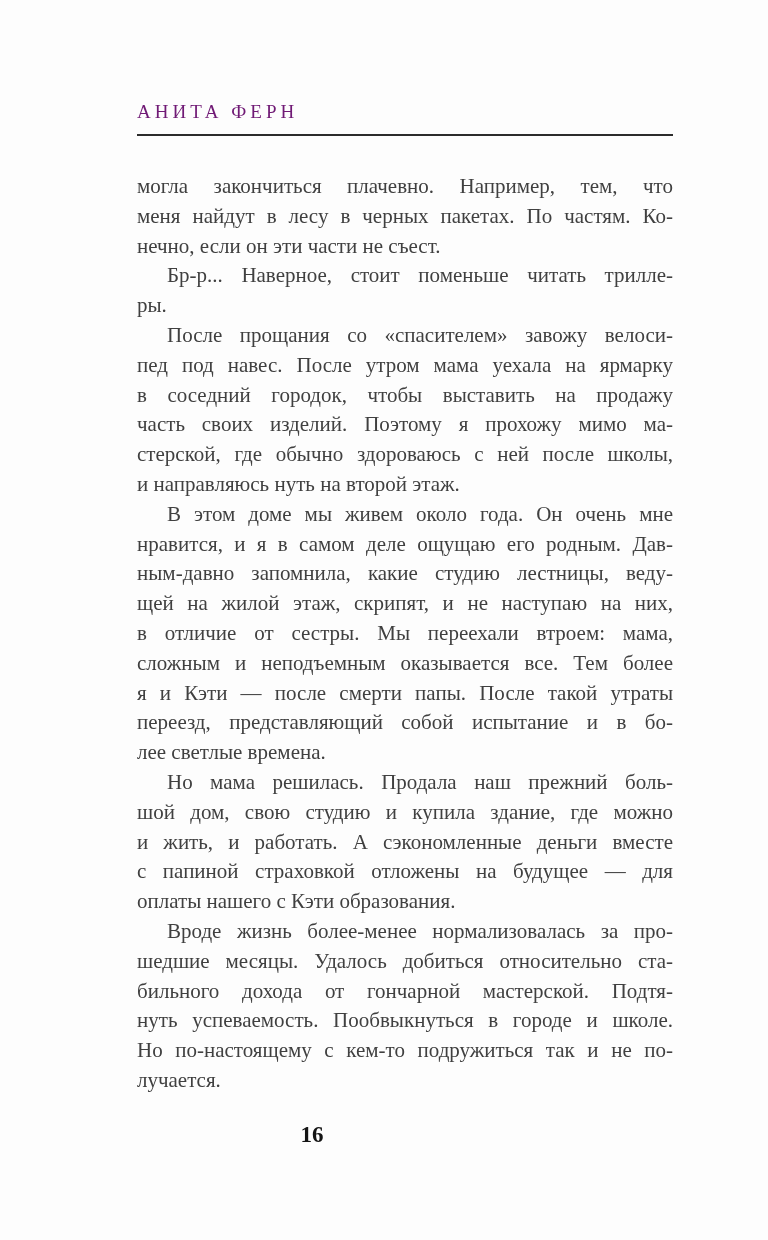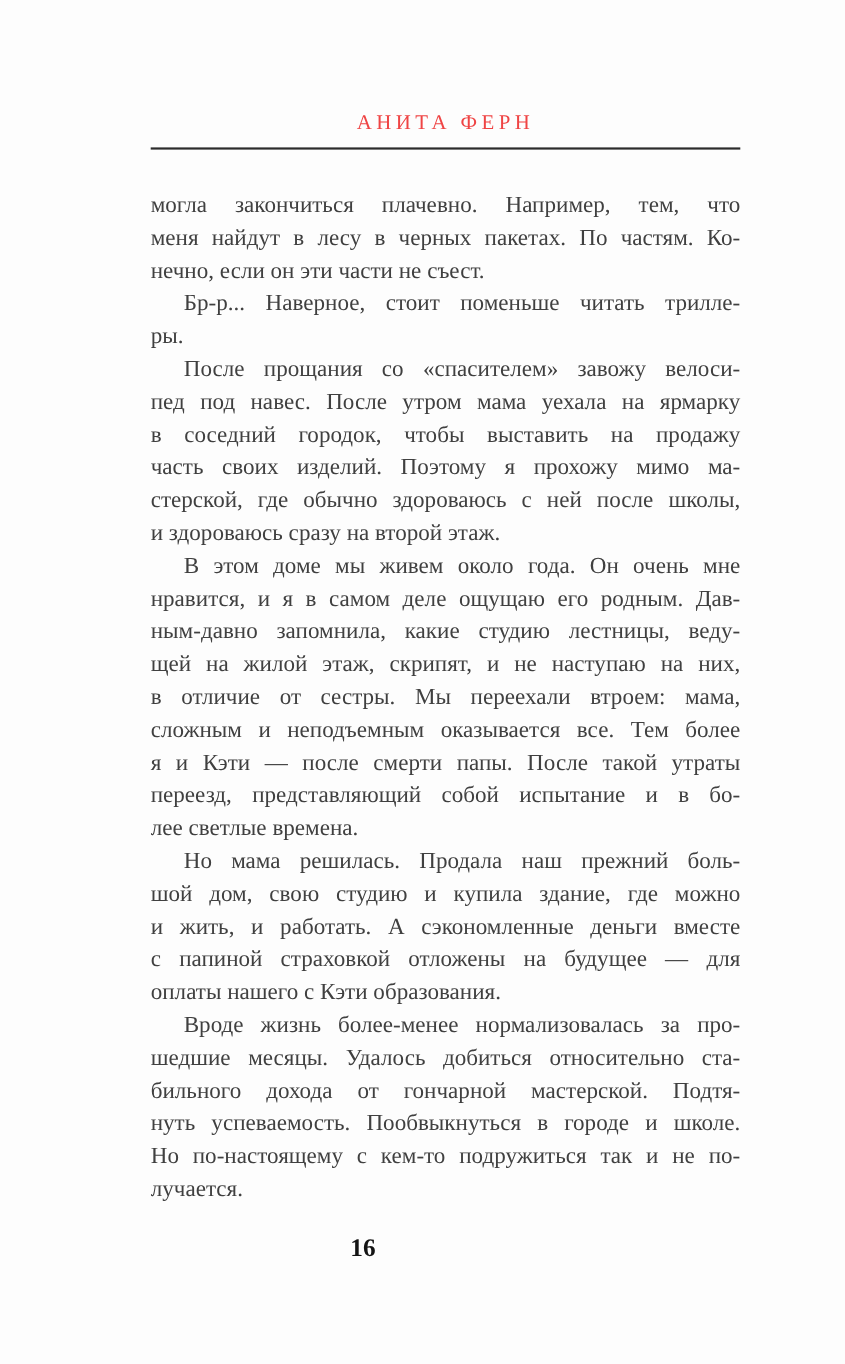--- a/index.html
+++ b/index.html
@@ -20,24 +20,23 @@
     color: #161616;
     overflow: hidden;
   }
   .content {
     position: absolute;
     left: 137px;
     top: 101px;
     width: 536px;
   }
   .running-head {
-    text-align: center;
     font-size: 19px;
     letter-spacing: 4px;
-    color: #ef4444;
+    color: #701a75;
     font-weight: 400;
   }
   .header-rule {
     border: none;
     border-top: 2px solid #2c2c2c;
     margin: 11px 0 0 0;
     height: 0;
   }
   .text-block {
     margin-top: 36px;
@@ -60,21 +59,20 @@
   }
   .page-number {
     position: absolute;
     left: 0;
     top: 1122px;
     width: 624px;
     text-align: center;
     font-weight: 700;
     font-size: 23px;
     color: #141414;
-    margin-left: 18px;
   }
 </style>
 </head>
 <body>
 
 <div class="page">
   <div class="content">
     <div class="running-head">АНИТА  ФЕРН</div>
     <hr class="header-rule">
     <div class="text-block">
@@ -86,21 +84,21 @@
         <div class="para indent">
           <div class="line">Бр-р... Наверное, стоит поменьше читать трилле-</div>
           <div class="line last">ры.</div>
         </div>
         <div class="para indent">
           <div class="line">После прощания со «спасителем» завожу велоси-</div>
           <div class="line">пед под навес. После утром мама уехала на ярмарку</div>
           <div class="line">в соседний городок, чтобы выставить на продажу</div>
           <div class="line">часть своих изделий. Поэтому я прохожу мимо ма-</div>
           <div class="line">стерской, где обычно здороваюсь с ней после школы,</div>
-          <div class="line last">и здороваюсь сразу на второй этаж.</div>
+          <div class="line last">и направляюсь нуть на второй этаж.</div>
         </div>
         <div class="para indent">
           <div class="line">В этом доме мы живем около года. Он очень мне</div>
           <div class="line">нравится, и я в самом деле ощущаю его родным. Дав-</div>
           <div class="line">ным-давно запомнила, какие студию лестницы, веду-</div>
           <div class="line">щей на жилой этаж, скрипят, и не наступаю на них,</div>
           <div class="line">в отличие от сестры. Мы переехали втроем: мама,</div>
           <div class="line">сложным и неподъемным оказывается все. Тем более</div>
           <div class="line">я и Кэти — после смерти папы. После такой утраты</div>
           <div class="line">переезд, представляющий собой испытание и в бо-</div>

